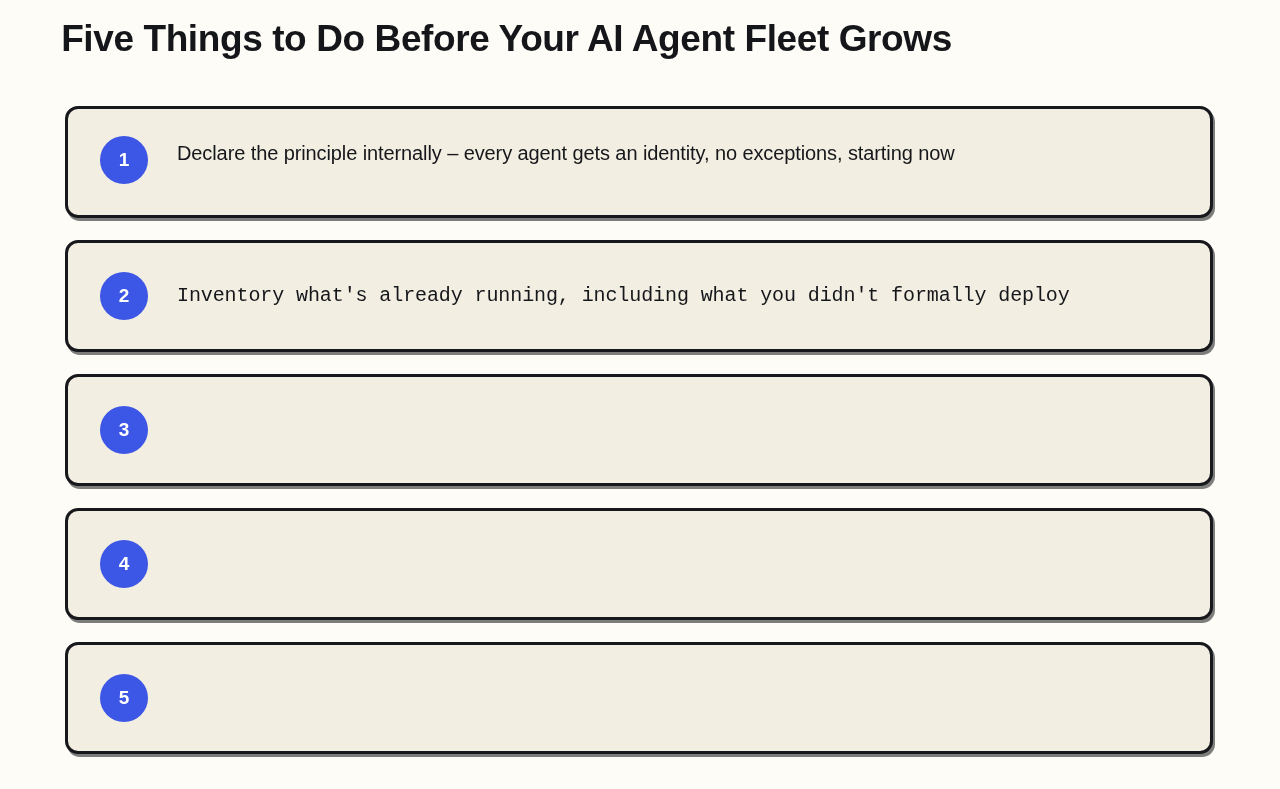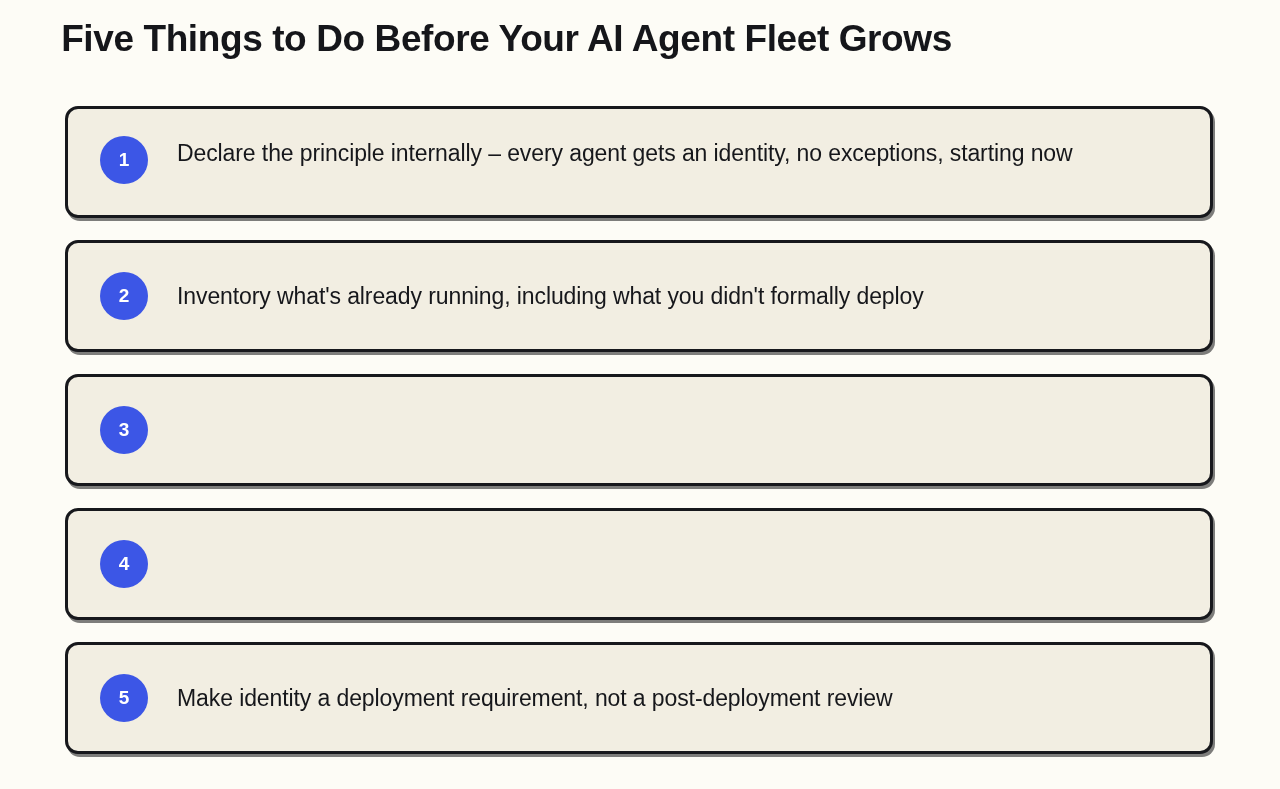--- a/index.html
+++ b/index.html
@@ -79,30 +79,31 @@
     justify-content: center;
     margin-top: 1px;
   }
 
   .card.single-line .badge {
     margin-top: 0;
   }
 
   .card-text {
     margin-left: 29px;
-    font-size: 23px;
+    font-size: 20px;
     line-height: 37px;
     color: #16171b;
     letter-spacing: -0.1px;
     font-family: "Liberation Sans", sans-serif;
     max-width: 965px;
   }
 
   .card.single-line .card-text {
     line-height: 30px;
+    font-family: Liberation Mono, monospace;
   }
 </style>
 </head>
 <body>
 
 <div class="page">
 
   <h1 class="page-title">Five Things to Do Before Your AI Agent Fleet Grows</h1>
 
   <div class="card-list">
@@ -120,17 +121,16 @@
     <div class="card single-line">
       <div class="badge">3</div>
     </div>
 
     <div class="card single-line">
       <div class="badge">4</div>
     </div>
 
     <div class="card single-line">
       <div class="badge">5</div>
-      <div class="card-text">Make identity a deployment requirement, not a post-deployment review</div>
     </div>
 
   </div>
 </div>
 
 </body></html>

